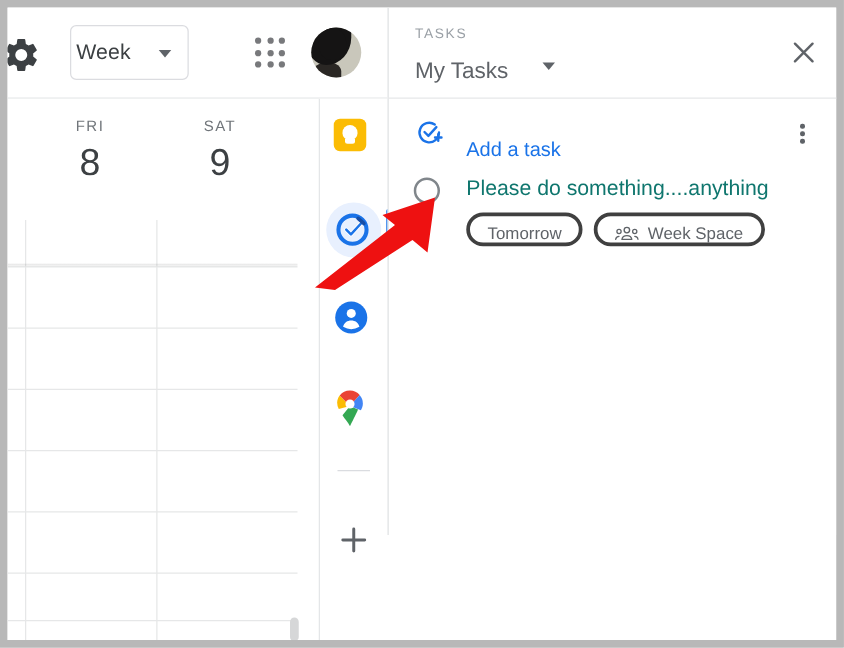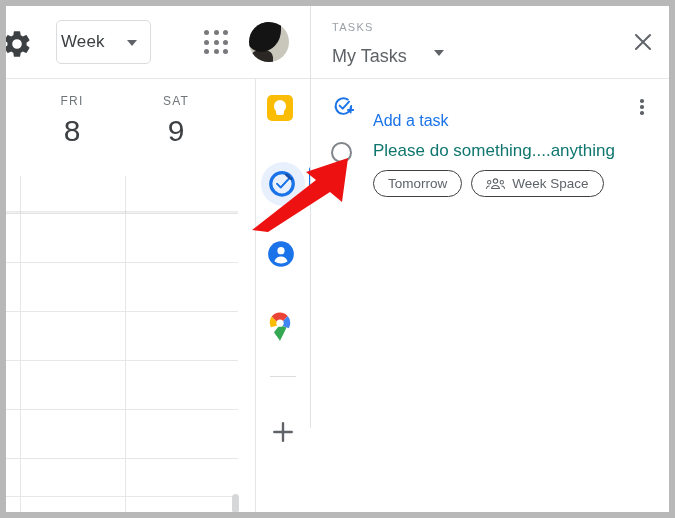--- a/index.html
+++ b/index.html
@@ -375,24 +375,24 @@
     white-space: nowrap;
   }
   .chips {
     position: absolute;
     left: 62px; top: 37px;
     display: flex;
     gap: 9px;
   }
   .chip {
     height: 27px;
-    border: 1px solid #404040;
+    border: 3px solid #404040;
     border-radius: 14px;
     display: flex;
-    align-items: center;
+    align-items: flex-end;
     padding: 0 14px;
     font-size: 13.5px;
     color: #5f6368;
     background: #fff;
     cursor: pointer;
     white-space: nowrap;
   }
   .chip .people-ico {
     margin-right: 7px;
     display: inline-flex;

